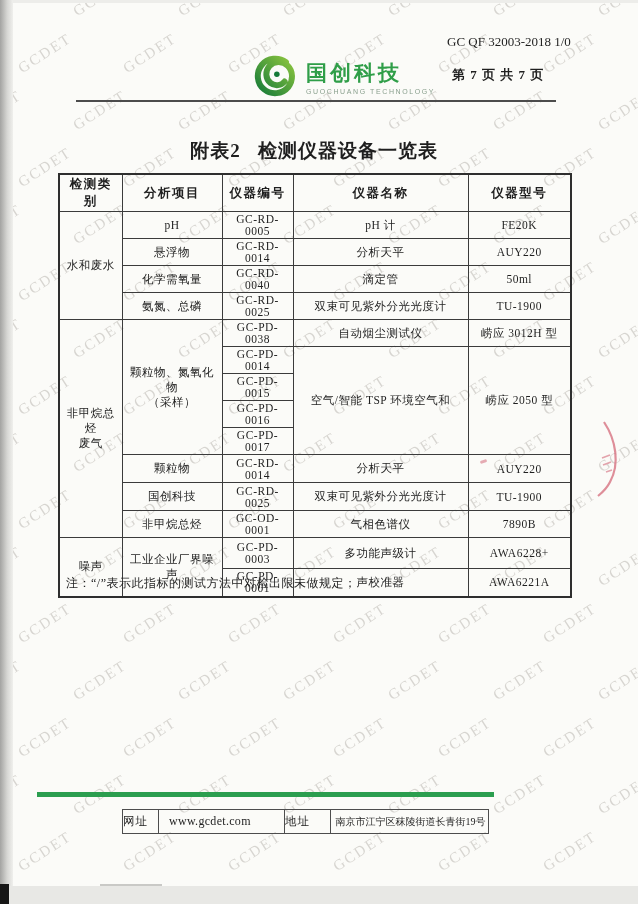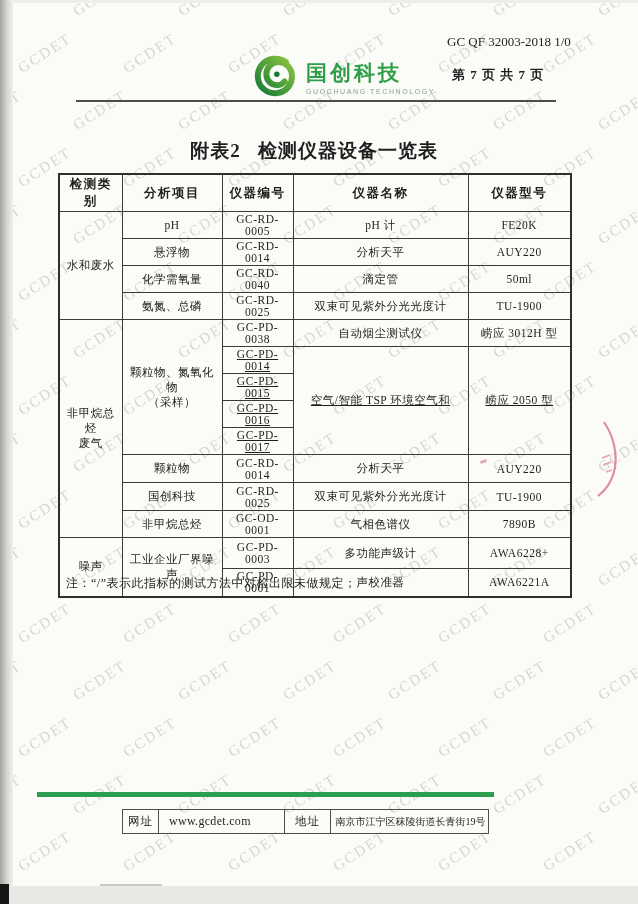--- a/index.html
+++ b/index.html
@@ -32,33 +32,33 @@
   
   .page-title{position:absolute;left:58px;top:138px;width:512px;text-align:center;
               font-size:19px;font-weight:bold;letter-spacing:1px;white-space:pre;}
   
   .main-table{position:absolute;left:58px;top:173px;width:512px;border-collapse:collapse;
               table-layout:fixed;border:2px solid #2e2e2e;background:transparent;}
   .main-table th,.main-table td{border:1px solid #3b3b3b;text-align:center;vertical-align:middle;
               padding:1px 3px;font-size:11.5px;letter-spacing:0.5px;white-space:pre-line;
               overflow:hidden;}
   .main-table th{font-size:12.5px;font-weight:bold;letter-spacing:1.5px;}
-  tr.rh30{height:30px;padding-left:16px;} tr.rh25{height:25px;} tr.rh24{height:24px;} tr.rh23{height:23px;text-decoration:underline;}
+  tr.rh30{height:30px;padding-left:16px;} tr.rh25{height:25px;} tr.rh24{height:24px;} tr.rh23{height:23px;}
   tr.rh26{height:26px;} tr.rh28{height:28px;} tr.rh31{height:31px;}
   
   .note{position:absolute;left:66px;top:575px;font-size:12px;letter-spacing:0.5px;white-space:pre;}
   .blank-below{position:absolute;left:76px;top:603px;width:467px;height:19px;
                border-bottom:1.5px solid #4a4a4a;font-size:12px;letter-spacing:1px;}
   
   .green-bar{position:absolute;left:37px;top:792px;width:457px;height:5px;}
   .footer-table{position:absolute;left:122px;top:809px;width:366px;border-collapse:collapse;
                 table-layout:fixed;}
   .footer-table td{border:1px solid #4d4d4d;height:23px;vertical-align:middle;
                    font-size:12px;padding:0;}
-  .footer-table td.lbl{text-align:center;font-size:11.5px;letter-spacing:1px;}
+  .footer-table td.lbl{font-size:11.5px;letter-spacing:1px;}
   .footer-table td.val{text-align:left;padding-left:10px;letter-spacing:0.3px;}
   .footer-table td.addr{text-align:center;font-size:10px;letter-spacing:0;padding-left:2px;}
   
   .red-mark{position:absolute;left:590px;top:420px;}
   .red-tick{position:absolute;left:480px;top:460px;width:7px;height:3px;background:#d4697a;
             opacity:.55;transform:rotate(-18deg);border-radius:2px;}
 </style>
 </head>
 <body>
 

